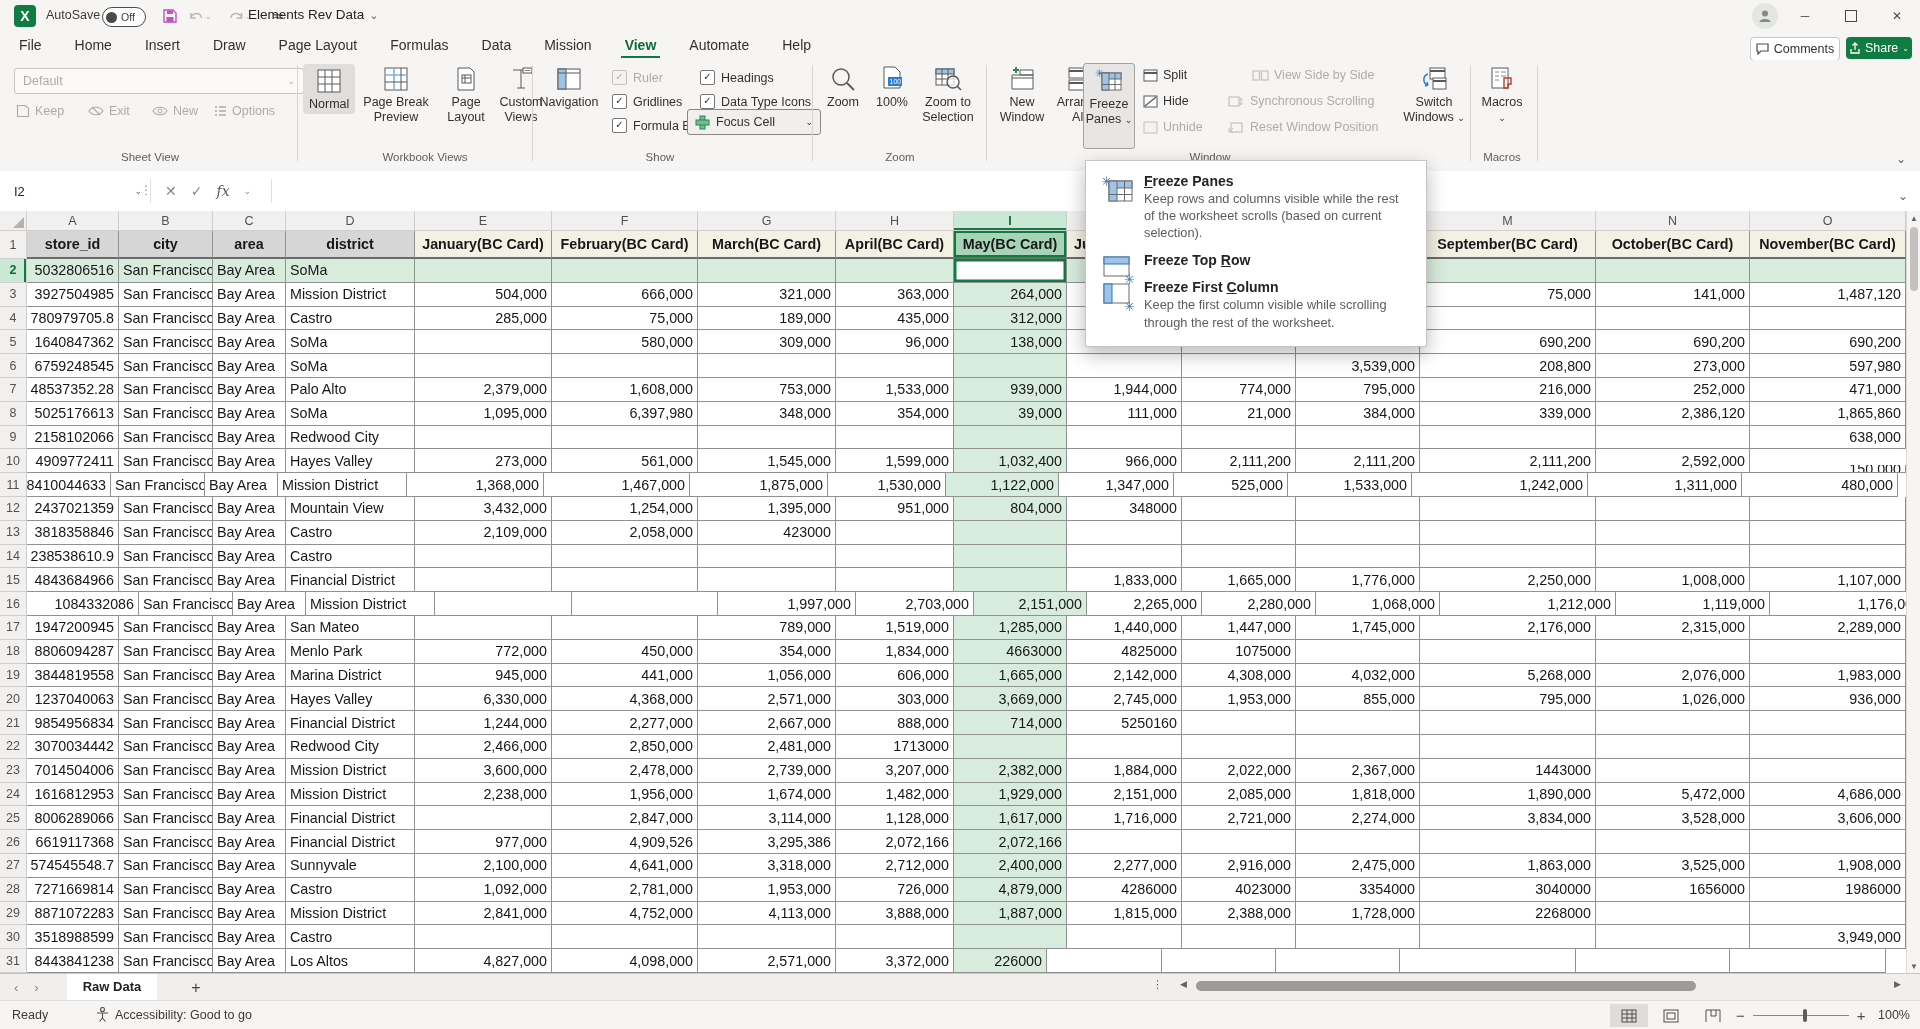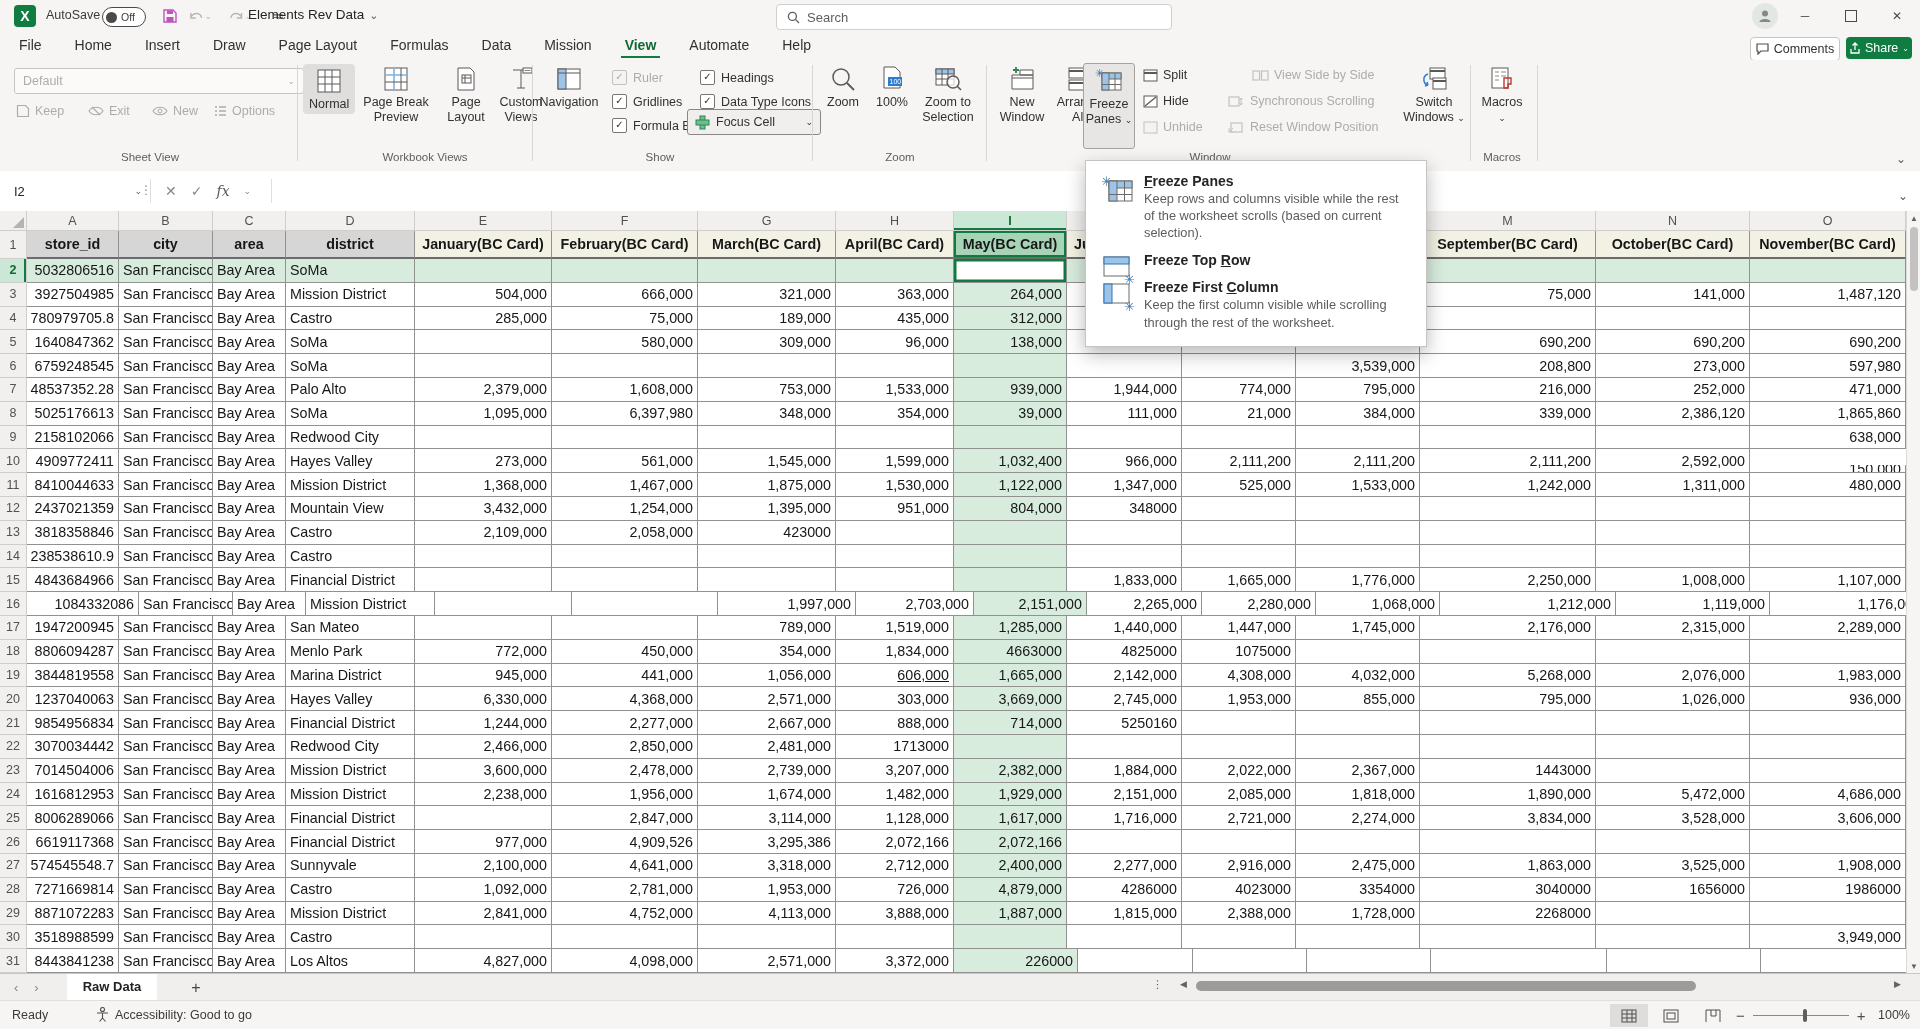--- a/index.html
+++ b/index.html
@@ -152,27 +152,20 @@
         <span style="font-size:9px;">⌄</span>
     </div>
     <div class="abs qat dim" style="left:228px;">
       <svg width="17" height="15" viewBox="0 0 17 15">
           <path d="M14 4 L14 9 L9 9 M14 8 C11 3,4 3,3 9" fill="none" stroke="#b9b7b5" stroke-width="1.5"></path>
         </svg>
         <span style="font-size:9px;">⌄</span>
     </div>
     <div class="abs qat" style="left:266px;color:#605e5c;">≂</div>
     <span class="abs doc-title"><span>Elements Rev Data</span><span class="chev">⌄</span></span>
-    <div class="abs searchbox">
-      <svg width="13" height="13" viewBox="0 0 13 13" style="margin-right:7px;">
-          <circle cx="5.4" cy="5.4" r="4" fill="none" stroke="#605e5c" stroke-width="1.3"></circle>
-          <line x1="8.4" y1="8.4" x2="12" y2="12" stroke="#605e5c" stroke-width="1.3"></line>
-        </svg>
-      <span>Search</span>
-    </div>
     <div class="abs avatar">
       <svg width="16" height="16" viewBox="0 0 16 16">
           <circle cx="8" cy="5.4" r="3" fill="#8a8886"></circle>
           <path d="M2.5 14 C2.5 10,13.5 10,13.5 14z" fill="#8a8886"></path>
         </svg>
     </div>
     <div class="abs wbtn" style="left:1782px;">─</div>
     <div class="abs wbtn" style="left:1828px;">
         <div class="maxbox"></div>
       </div>
@@ -648,21 +641,21 @@
         <div class="gcell dcell tr focus" style="width: 113px;">1,032,400</div>
         <div class="gcell dcell tr" style="width: 115px;">966,000</div>
         <div class="gcell dcell tr" style="width: 114px;">2,111,200</div>
         <div class="gcell dcell tr" style="width: 124px;">2,111,200</div>
         <div class="gcell dcell tr" style="width: 176px;">2,111,200</div>
         <div class="gcell dcell tr" style="width: 154px;">2,592,000</div>
         <div class="gcell dcell tr" style="width: 156px; margin-top: 16px;">150,000</div>
       </div>
       <div class="grow" style="height: 23.8px;">
         <div class="gcell rnum" style="width: 27px;">11</div>
-        <div class="gcell dcell tr" style="width: 92px;">8410044633</div>
+        <div class="gcell dcell tr" style="width: 84px;">8410044633</div>
         <div class="gcell dcell tl" style="width: 94px;">San Francisco</div>
         <div class="gcell dcell tl" style="width: 73px;">Bay Area</div>
         <div class="gcell dcell tl dist" style="width: 129px;">Mission District</div>
         <div class="gcell dcell tr" style="width: 137px;">1,368,000</div>
         <div class="gcell dcell tr" style="width: 146px;">1,467,000</div>
         <div class="gcell dcell tr" style="width: 138px;">1,875,000</div>
         <div class="gcell dcell tr" style="width: 118px;">1,530,000</div>
         <div class="gcell dcell tr focus" style="width: 113px;">1,122,000</div>
         <div class="gcell dcell tr" style="width: 115px;">1,347,000</div>
         <div class="gcell dcell tr" style="width: 114px;">525,000</div>
@@ -799,21 +792,21 @@
       </div>
       <div class="grow" style="height: 23.8px;">
         <div class="gcell rnum" style="width: 27px;">19</div>
         <div class="gcell dcell tr" style="width: 92px;">3844819558</div>
         <div class="gcell dcell tl" style="width: 94px;">San Francisco</div>
         <div class="gcell dcell tl" style="width: 73px;">Bay Area</div>
         <div class="gcell dcell tl dist" style="width: 129px;">Marina District</div>
         <div class="gcell dcell tr" style="width: 137px;">945,000</div>
         <div class="gcell dcell tr" style="width: 146px;">441,000</div>
         <div class="gcell dcell tr" style="width: 138px;">1,056,000</div>
-        <div class="gcell dcell tr" style="width: 118px; text-decoration: underline;">606,000</div>
+        <div class="gcell dcell tr" style="width: 118px;">606,000</div>
         <div class="gcell dcell tr focus" style="width: 113px;">1,665,000</div>
         <div class="gcell dcell tr" style="width: 115px;">2,142,000</div>
         <div class="gcell dcell tr" style="width: 114px;">4,308,000</div>
         <div class="gcell dcell tr" style="width: 124px;">4,032,000</div>
         <div class="gcell dcell tr" style="width: 176px;">5,268,000</div>
         <div class="gcell dcell tr" style="width: 154px;">2,076,000</div>
         <div class="gcell dcell tr" style="width: 156px;">1,983,000</div>
       </div>
       <div class="grow" style="height: 23.8px;">
         <div class="gcell rnum" style="width: 27px;">20</div>
@@ -1016,21 +1009,21 @@
       <div class="grow" style="height: 23.8px;">
         <div class="gcell rnum" style="width: 27px;">31</div>
         <div class="gcell dcell tr" style="width: 92px;">8443841238</div>
         <div class="gcell dcell tl" style="width: 94px;">San Francisco</div>
         <div class="gcell dcell tl" style="width: 73px;">Bay Area</div>
         <div class="gcell dcell tl dist" style="width: 129px;">Los Altos</div>
         <div class="gcell dcell tr" style="width: 137px;">4,827,000</div>
         <div class="gcell dcell tr" style="width: 146px;">4,098,000</div>
         <div class="gcell dcell tr" style="width: 138px;">2,571,000</div>
         <div class="gcell dcell tr" style="width: 118px;">3,372,000</div>
-        <div class="gcell dcell tr focus" style="width: 124px; padding-left: 32px;">226000</div>
+        <div class="gcell dcell tr focus" style="width: 93px; padding-left: 32px;">226000</div>
         <div class="gcell dcell tr" style="width: 115px;"></div>
         <div class="gcell dcell tr" style="width: 114px;"></div>
         <div class="gcell dcell tr" style="width: 124px;"></div>
         <div class="gcell dcell tr" style="width: 176px;"></div>
         <div class="gcell dcell tr" style="width: 154px;"></div>
         <div class="gcell dcell tr" style="width: 156px;"></div>
       </div>
     </div>
 
   <div class="abs vsb">

